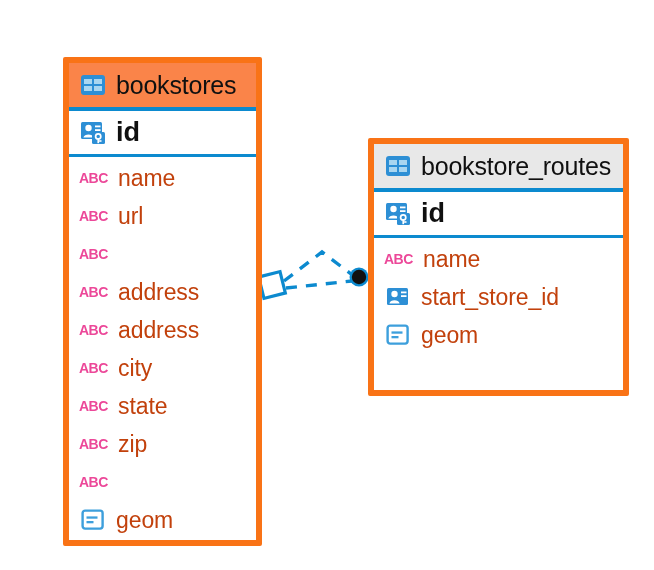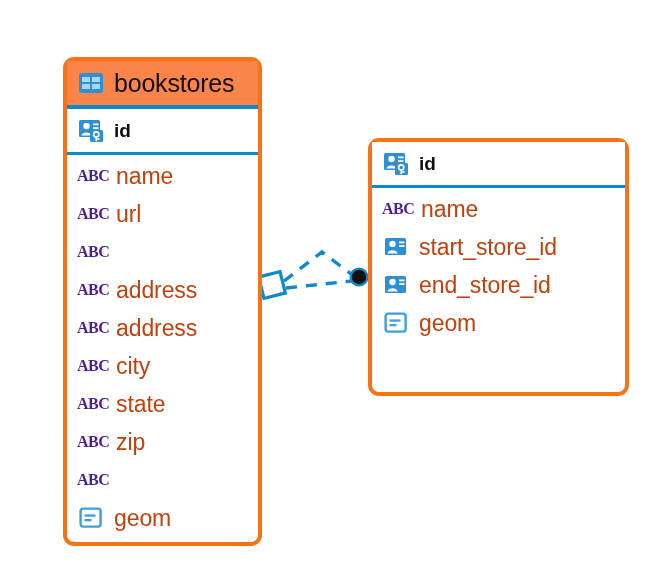--- a/index.html
+++ b/index.html
@@ -22,22 +22,22 @@
     inset: 0;
     width: 654px;
     height: 570px;
   }
 
   
   .entity {
     position: absolute;
     box-sizing: border-box;
     background: #ffffff;
-    border: 4px solid #f97316;
-    border-radius: 11px;
+    border: 6px solid #f97316;
+    border-radius: 2px;
   }
 
   .entity-header {
     box-sizing: border-box;
     display: flex;
     align-items: center;
     gap: 9px;
     padding: 0 10px;
     height: 48px;
     border-bottom: 4px solid #0c8acf;
@@ -56,21 +56,21 @@
     box-sizing: border-box;
     display: flex;
     align-items: center;
     gap: 9px;
     padding: 0 10px;
     height: 46px;
     border-bottom: 3px solid #0c8acf;
     background: #ffffff;
   }
   .pk-row .field-label {
-    font-size: 19px;
+    font-size: 27px;
     font-weight: bold;
     color: #101010;
   }
 
   .field-row {
     box-sizing: border-box;
     display: flex;
     align-items: center;
     gap: 9px;
     padding: 0 10px;
@@ -93,24 +93,24 @@
     align-items: center;
     justify-content: center;
     width: 28px;
     height: 28px;
   }
   .icon svg { display: block; }
 
   .icon-abc {
     width: 30px;
     height: 20px;
-    font-family: Liberation Serif, serif;
-    font-size: 16px;
+    font-family: Liberation Sans, sans-serif;
+    font-size: 14px;
     font-weight: bold;
-    color: #4c1d95;
+    color: #ec4899;
     letter-spacing: -0.5px;
     line-height: 1;
     display: inline-flex;
     align-items: center;
     justify-content: flex-start;
   }
 
   
   .connector {
     position: absolute;
@@ -227,20 +227,32 @@
           </svg>
         </span>
         <span class="field-label">geom</span>
       </div>
 
     </div>
   </div>
 
   <div class="entity" style="left:368px; top:138px; width:261px; height:258px;">
 
+    <div class="entity-header neutral">
+      <span class="icon">
+        <svg width="26" height="22" viewBox="0 0 26 22">
+          <rect x="1" y="1" width="24" height="20" rx="3" fill="#2d8fd5"></rect>
+          <rect x="4" y="5" width="8" height="5" fill="#a9d6f0"></rect>
+          <rect x="14" y="5" width="8" height="5" fill="#a9d6f0"></rect>
+          <rect x="4" y="12" width="8" height="5" fill="#a9d6f0"></rect>
+          <rect x="14" y="12" width="8" height="5" fill="#a9d6f0"></rect>
+        </svg>
+      </span>
+      <span class="entity-title">bookstore_routes</span>
+    </div>
 
     <div class="pk-row">
       <span class="icon">
         <svg width="26" height="24" viewBox="0 0 26 24">
           <rect x="1" y="1" width="21" height="17" rx="1.5" fill="#2d8fd5"></rect>
           <circle cx="8.5" cy="7" r="3.2" fill="#ffffff"></circle>
           <path d="M3.4 16.5 C4.2 12.4 12.8 12.4 13.6 16.5 Z" fill="#ffffff"></path>
           <rect x="15" y="4.5" width="5.5" height="1.8" fill="#ffffff"></rect>
           <rect x="15" y="8.2" width="5.5" height="1.8" fill="#ffffff"></rect>
           <rect x="12" y="11" width="13" height="12" rx="1.5" fill="#2d8fd5"></rect>
@@ -265,32 +277,20 @@
             <rect x="1" y="2" width="21" height="17" rx="1.5" fill="#2d8fd5"></rect>
             <circle cx="8.5" cy="8" r="3.2" fill="#ffffff"></circle>
             <path d="M3.4 17.4 C4.2 13.3 12.8 13.3 13.6 17.4 Z" fill="#ffffff"></path>
             <rect x="15" y="5.5" width="5.5" height="1.8" fill="#ffffff"></rect>
             <rect x="15" y="9.2" width="5.5" height="1.8" fill="#ffffff"></rect>
           </svg>
         </span>
         <span class="field-label">start_store_id</span>
       </div>
 
-      <div class="field-row">
-        <span class="icon">
-          <svg width="24" height="22" viewBox="0 0 24 22">
-            <rect x="1" y="2" width="21" height="17" rx="1.5" fill="#2d8fd5"></rect>
-            <circle cx="8.5" cy="8" r="3.2" fill="#ffffff"></circle>
-            <path d="M3.4 17.4 C4.2 13.3 12.8 13.3 13.6 17.4 Z" fill="#ffffff"></path>
-            <rect x="15" y="5.5" width="5.5" height="1.8" fill="#ffffff"></rect>
-            <rect x="15" y="9.2" width="5.5" height="1.8" fill="#ffffff"></rect>
-          </svg>
-        </span>
-        <span class="field-label">end_store_id</span>
-      </div>
 
       <div class="field-row">
         <span class="icon">
           <svg width="24" height="22" viewBox="0 0 24 22">
             <rect x="1.6" y="1.6" width="20" height="18" rx="2.5" fill="#ffffff" stroke="#3d9fdc" stroke-width="2.4"></rect>
             <rect x="5.5" y="7.4" width="11" height="2.3" fill="#3d9fdc"></rect>
             <rect x="5.5" y="12.0" width="7" height="2.3" fill="#3d9fdc"></rect>
           </svg>
         </span>
         <span class="field-label">geom</span>

